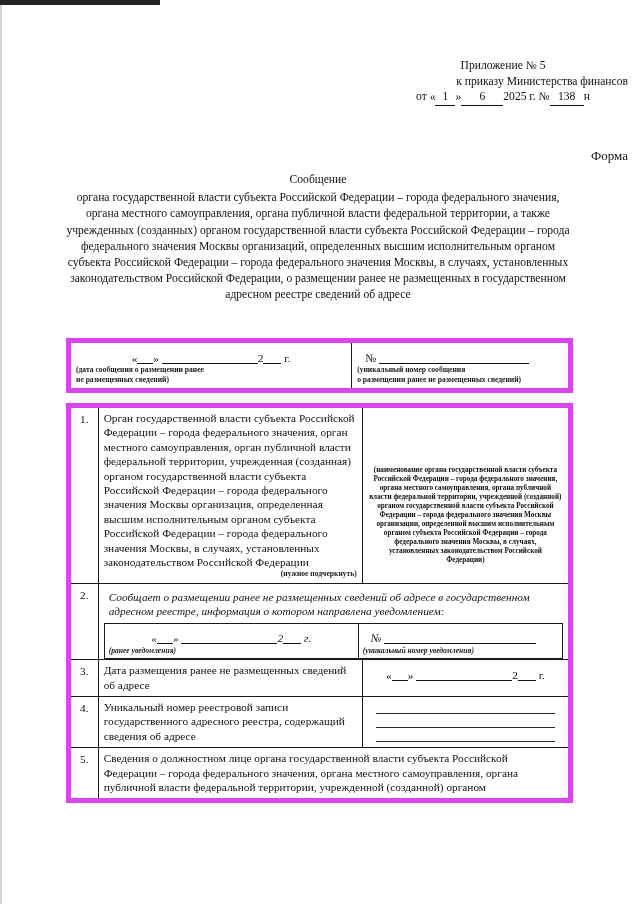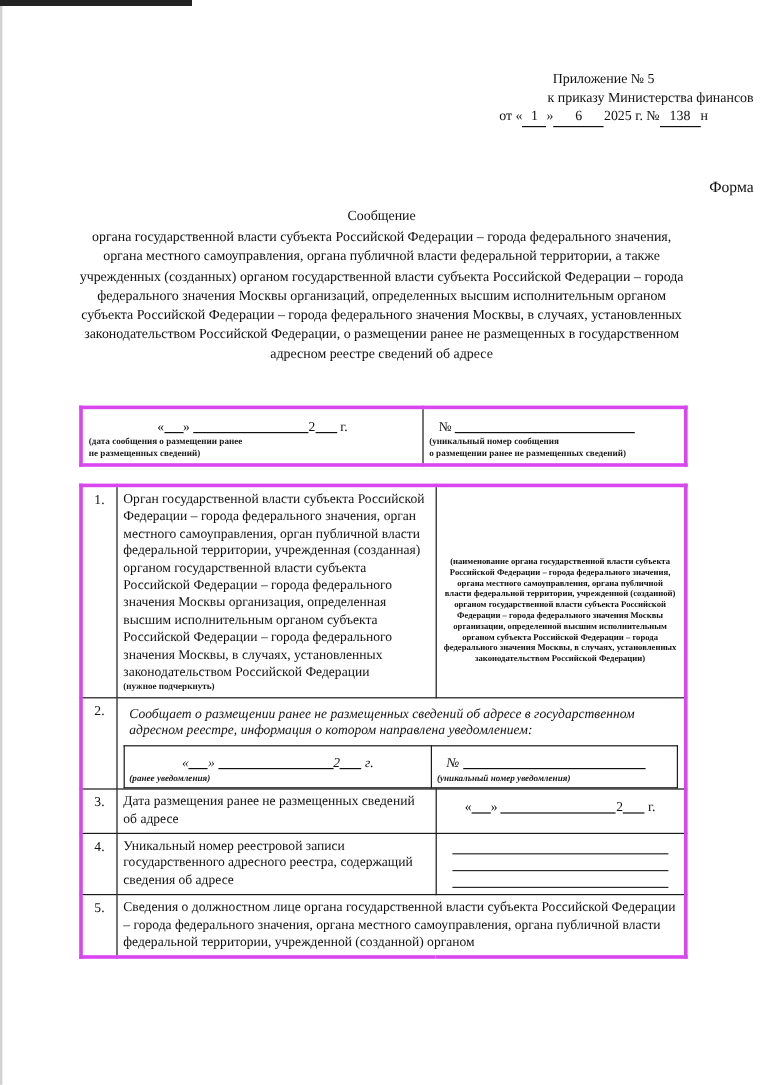--- a/index.html
+++ b/index.html
@@ -71,21 +71,21 @@
     text-align: center;
     font-size: 11.6px;
     line-height: 16.2px;
   }
   .title-main { margin-bottom: 2px; }
   .title-body { }
 
   
   .tbl {
     position: absolute;
-    border: 3px solid #d946ef;
+    border: 5px solid #d946ef;
     border-collapse: collapse;
     font-size: 11.3px;
   }
   .tbl td {
     border: 1px solid #1a1a1a;
     vertical-align: top;
     padding: 3px 5px 4px 5px;
     line-height: 14.4px;
   }
   .num {
@@ -207,21 +207,21 @@
   </tbody>
     </table>
 
   <table class="tbl" id="table2">
 
     <tbody>
         <tr>
       <td class="cnum num">1.</td>
       <td class="ctext">
         <span>Орган государственной власти субъекта Российской Федерации – города федерального значения, орган местного самоуправления, орган публичной власти федеральной территории, учрежденная (созданная) органом государственной власти субъекта Российской Федерации – города федерального значения Москвы организация, определенная высшим исполнительным органом субъекта Российской Федерации – города федерального значения Москвы, в случаях, установленных законодательством Российской Федерации</span>
-        <div class="small" style="text-align:left;">(нужное подчеркнуть)</div>
+        <div class="small" style="text-align:right;">(нужное подчеркнуть)</div>
       </td>
       <td class="cval r1right">
         <div class="tiny">(наименование органа государственной власти субъекта Российской Федерации – города федерального значения, органа местного самоуправления, органа публичной власти федеральной территории, учрежденной (созданной) органом государственной власти субъекта Российской Федерации – города федерального значения Москвы организации, определенной высшим исполнительным органом субъекта Российской Федерации – города федерального значения Москвы, в случаях, установленных законодательством Российской Федерации)</div>
       </td>
     </tr>
 
     <tr>
       <td class="cnum num">2.</td>
       <td class="cell2" colspan="2">
         <div class="r2head">Сообщает о размещении ранее не размещенных сведений об адресе в государственном адресном реестре, информация о котором направлена уведомлением:</div>

